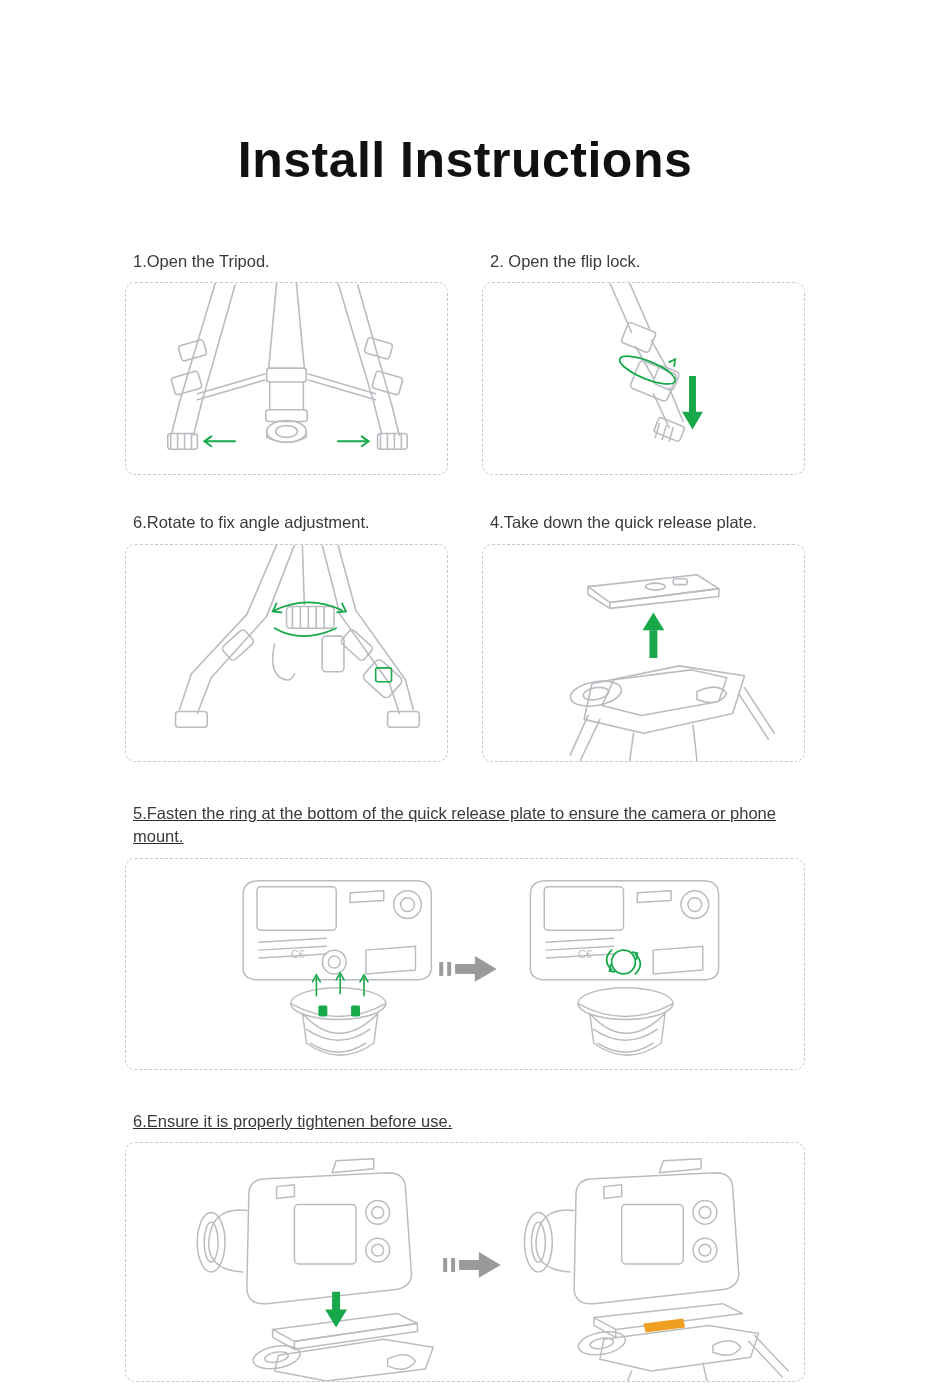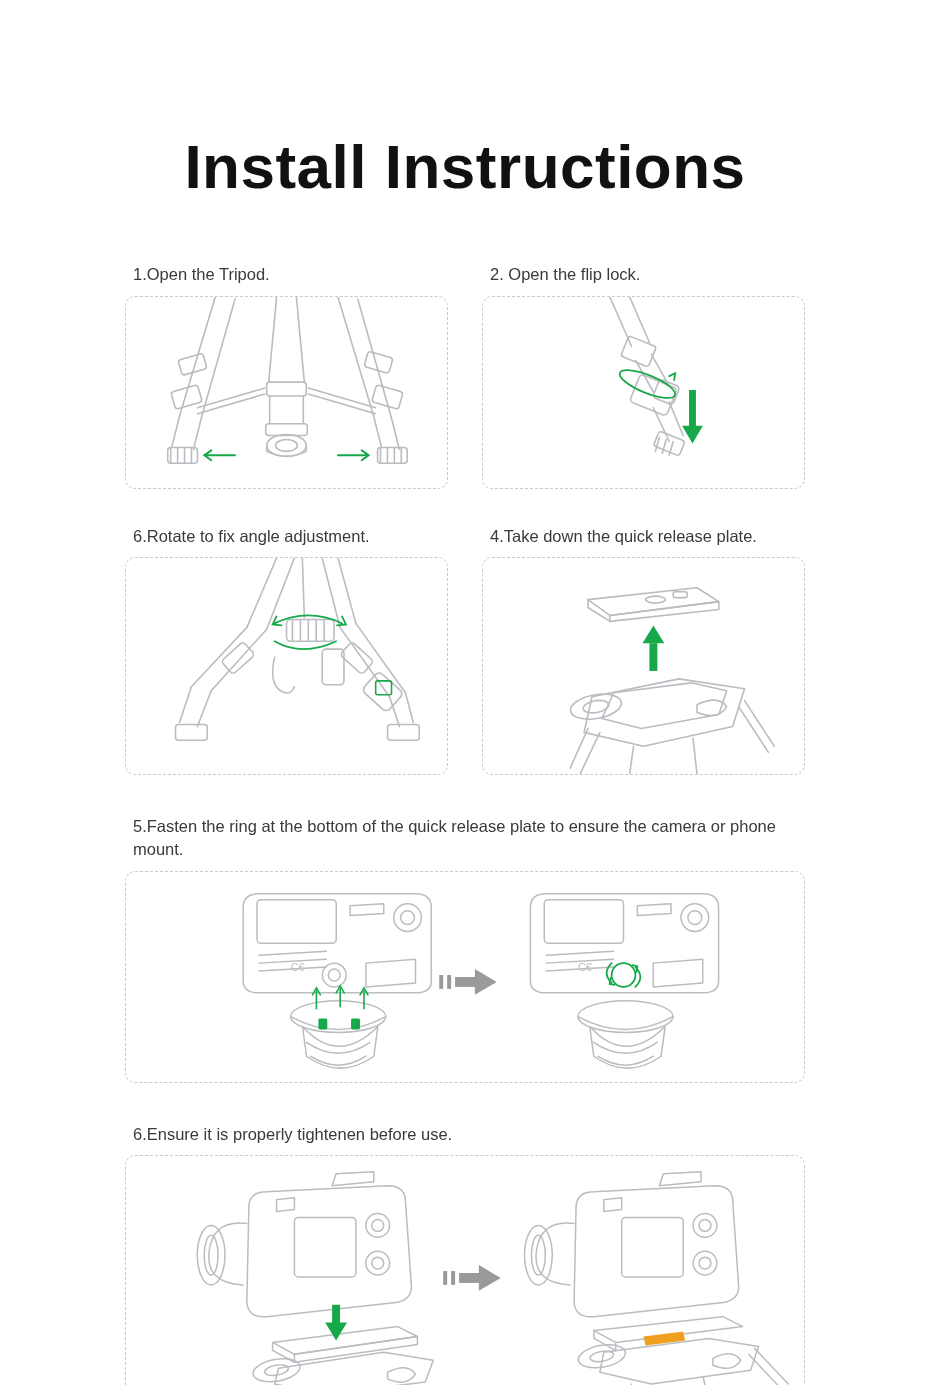--- a/index.html
+++ b/index.html
@@ -17,21 +17,21 @@
   }
   .page {
     width: 930px;
     height: 1385px;
     position: relative;
     box-sizing: border-box;
     padding: 0 125px;
   }
   .title {
     text-align: center;
-    font-size: 62px;
+    font-size: 50px;
     font-weight: bold;
     letter-spacing: 0.5px;
     color: #111111;
     margin: 0;
     padding-top: 133px;
     line-height: 1.1;
   }
   .steps {
     margin-top: 62px;
   }
@@ -39,20 +39,21 @@
     display: flex;
     justify-content: space-between;
     gap: 34px;
   }
   .step {
     flex: 1 1 0;
     min-width: 0;
   }
   .step.full {
     flex: 1 1 100%;
+    text-decoration: underline;
   }
   .caption {
     font-size: 16.5px;
     color: #3a3a3a;
     line-height: 1.42;
     padding-left: 8px;
     margin-bottom: 9px;
   }
   .frame {
     border: 1px dashed #c9c9c9;

